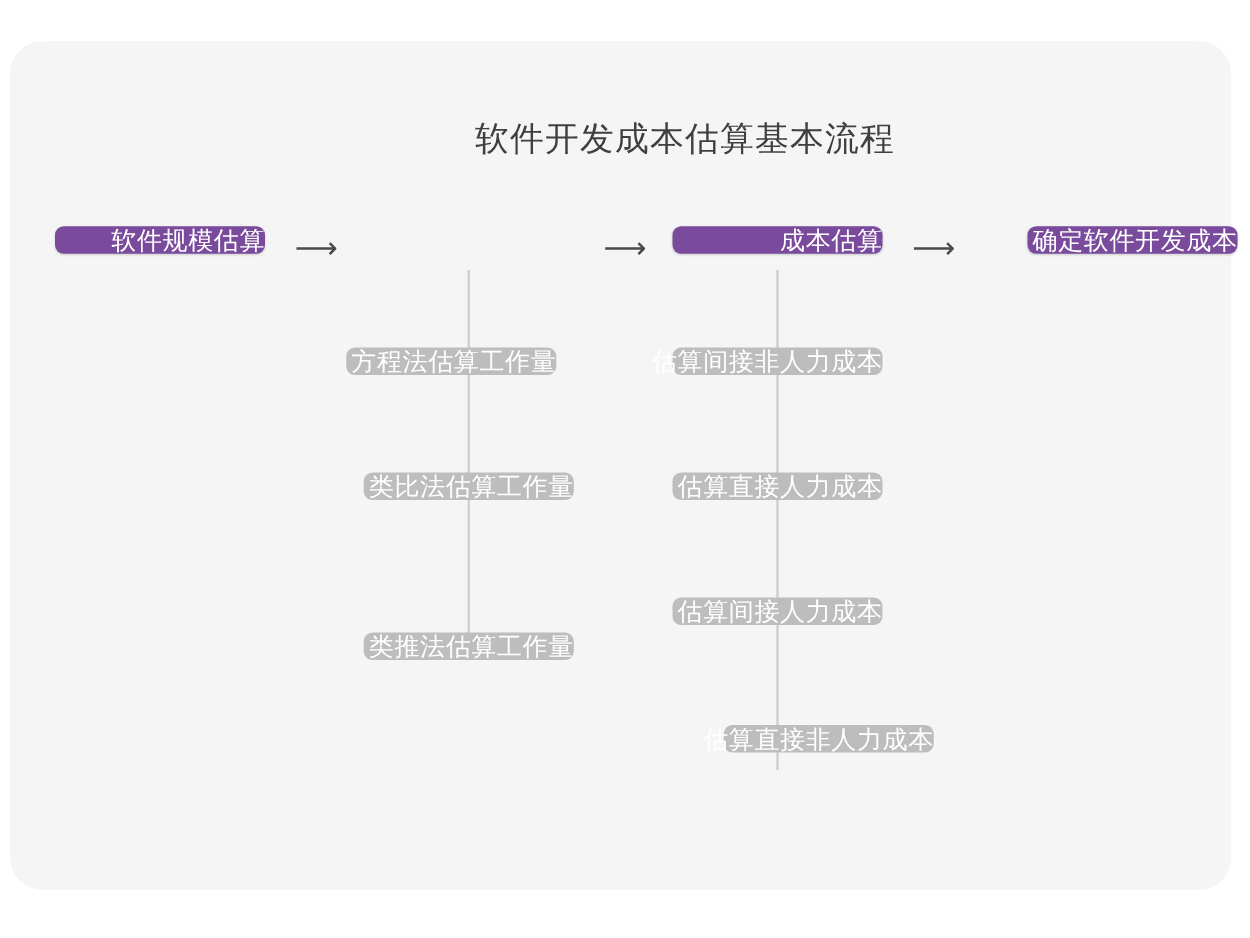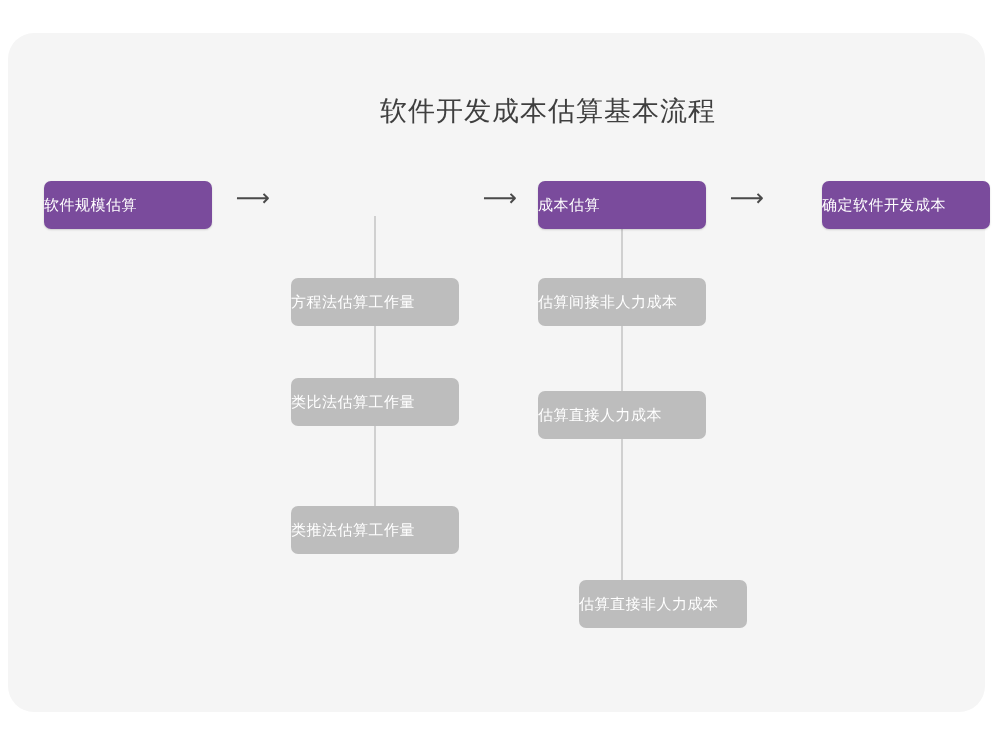--- a/index.html
+++ b/index.html
@@ -47,27 +47,27 @@
     white-space: nowrap;
     padding-left: 48px;
   }
 
   
   .node {
     position: absolute;
     box-sizing: border-box;
     display: flex;
     align-items: center;
-    justify-content: flex-start;
+    justify-content: flex-end;
     border-radius: 7px;
     color: #ffffff;
-    font-size: 15px;
+    font-size: 20px;
     letter-spacing: 0.5px;
     white-space: nowrap;
-    height: 48px;
+    height: 22px;
   }
   .node.primary {
     background: #7a4b9c;
     box-shadow: 0 1px 2px rgba(0,0,0,0.16);
   }
   .node.secondary {
     background: #bdbdbd;
   }
 
   
@@ -114,38 +114,41 @@
   <div class="node primary" style="left:538px; top:181px; width:168px;">
     <span>成本估算</span>
   </div>
 
   <div class="arrow" style="left:720px;">⟶</div>
 
   <div class="node primary" style="left:822px; top:181px; width:168px;">
     <span>确定软件开发成本</span>
   </div>
 
-  <div class="node secondary" style="left:291px; top:278px; width:168px;font-family:Liberation Serif, serif;">
+  <div class="node secondary" style="left:277px; top:278px; width:168px;font-family:Liberation Serif, serif;">
     <span>方程法估算工作量</span>
   </div>
 
   <div class="node secondary" style="left:291px; top:378px; width:168px;">
     <span>类比法估算工作量</span>
   </div>
 
   <div class="node secondary" style="left:291px; top:478px; width:168px;margin-top:28px;">
     <span>类推法估算工作量</span>
   </div>
 
   <div class="node secondary" style="left:538px; top:278px; width:168px;">
     <span>估算间接非人力成本</span>
   </div>
 
-  <div class="node secondary" style="left:538px; top:391px; width:168px;">
+  <div class="node secondary" style="left:538px; top:378px; width:168px;">
     <span>估算直接人力成本</span>
   </div>
 
+  <div class="node secondary" style="left:538px; top:478px; width:168px;">
+    <span>估算间接人力成本</span>
+  </div>
 
   <div class="node secondary" style="left:538px; top:580px; width:168px;margin-left:41px;">
     <span>估算直接非人力成本</span>
   </div>
 
 </div>
 
 </body></html>

